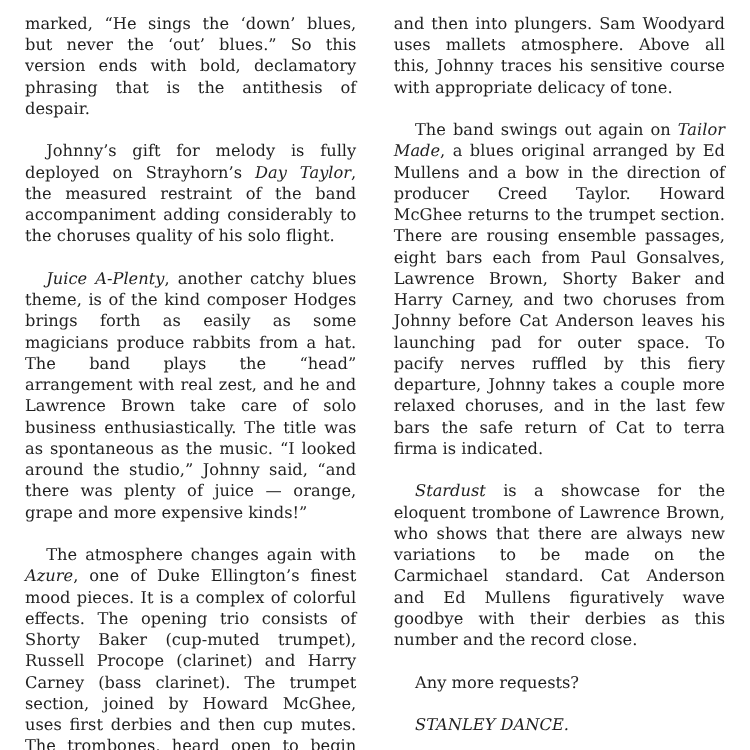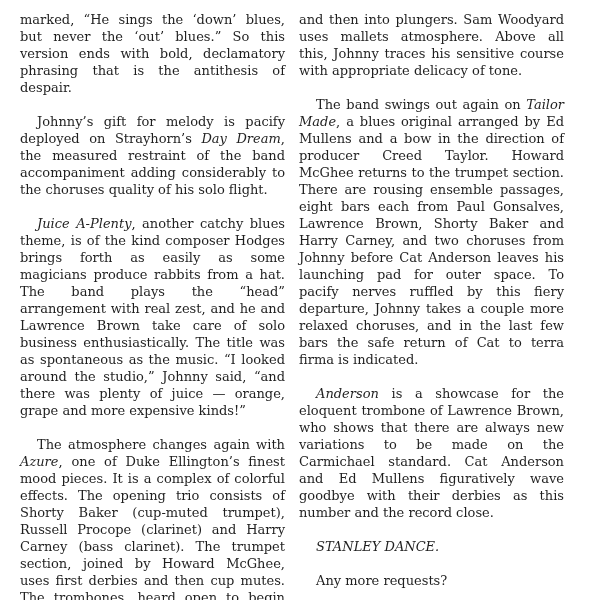--- a/index.html
+++ b/index.html
@@ -8,21 +8,21 @@
     background: #ffffff;
   }
   .page {
     width: 600px;
     height: 600px;
     box-sizing: border-box;
     background: #ffffff;
     color: #1f1f1f;
     padding: 11px 16px 10px 20px;
     display: flex;
-    gap: 14px;
+    gap: 30px;
     font-family: "DejaVu Serif", "Liberation Serif", serif;
     font-size: 13px;
     line-height: 17px;
     overflow: hidden;
   }
   .column {
     width: 265px;
     flex: 0 0 265px;
     text-align: justify;
     text-justify: inter-word;
@@ -40,24 +40,24 @@
   em {
     font-style: italic;
   }
 </style>
 </head>
 <body>
 
 <div class="page">
   <div class="column">
       <p class="para"><span>marked, “He sings the ‘down’ blues, but never the ‘out’ blues.” So this version ends with bold, declamatory phrasing that is the antithesis of despair.</span></p>
-      <p class="para indent"><span>Johnny’s gift for melody is pacify deployed on Strayhorn’s </span><em>Day Dream</em><span>, the measured restraint of the band accompaniment adding considerably to the choruses quality of his solo flight.</span></p>
+      <p class="para indent"><span>Johnny’s gift for melody is fully deployed on Strayhorn’s </span><em>Day Taylor</em><span>, the measured restraint of the band accompaniment adding considerably to the choruses quality of his solo flight.</span></p>
       <p class="para indent"><em>Juice A-Plenty</em><span>, another catchy blues theme, is of the kind composer Hodges brings forth as easily as some magicians produce rabbits from a hat. The band plays the “head” arrangement with real zest, and he and Lawrence Brown take care of solo business enthusiastically. The title was as spontaneous as the music. “I looked around the studio,” Johnny said, “and there was plenty of juice — orange, grape and more expensive kinds!”</span></p>
       <p class="para indent"><span>The atmosphere changes again with </span><em>Azure</em><span>, one of Duke Ellington’s finest mood pieces. It is a complex of colorful effects. The opening trio consists of Shorty Baker (cup-muted trumpet), Russell Procope (clarinet) and Harry Carney (bass clarinet). The trumpet section, joined by Howard McGhee, uses first derbies and then cup mutes. The trombones, heard open to begin with, play into their music stands</span></p>
     </div>
   <div class="column">
       <p class="para"><span>and then into plungers. Sam Woodyard uses mallets atmosphere. Above all this, Johnny traces his sensitive course with appropriate delicacy of tone.</span></p>
       <p class="para indent"><span>The band swings out again on </span><em>Tailor Made</em><span>, a blues original arranged by Ed Mullens and a bow in the direction of producer Creed Taylor. Howard McGhee returns to the trumpet section. There are rousing ensemble passages, eight bars each from Paul Gonsalves, Lawrence Brown, Shorty Baker and Harry Carney, and two choruses from Johnny before Cat Anderson leaves his launching pad for outer space. To pacify nerves ruffled by this fiery departure, Johnny takes a couple more relaxed choruses, and in the last few bars the safe return of Cat to terra firma is indicated.</span></p>
-      <p class="para indent"><em>Anderson</em><span> is a showcase for the eloquent trombone of Lawrence Brown, who shows that there are always new variations to be made on the Carmichael standard. Cat Anderson and Ed Mullens figuratively wave goodbye with their derbies as this number and the record close.</span></p>
+      <p class="para indent"><em>Stardust</em><span> is a showcase for the eloquent trombone of Lawrence Brown, who shows that there are always new variations to be made on the Carmichael standard. Cat Anderson and Ed Mullens figuratively wave goodbye with their derbies as this number and the record close.</span></p>
+      <p class="para indent"><span>Any more requests?</span></p>
       <p class="para indent"><em>STANLEY DANCE.</em></p>
-      <p class="para indent"><span>Any more requests?</span></p>
     </div>
 </div>
 
 </body></html>

